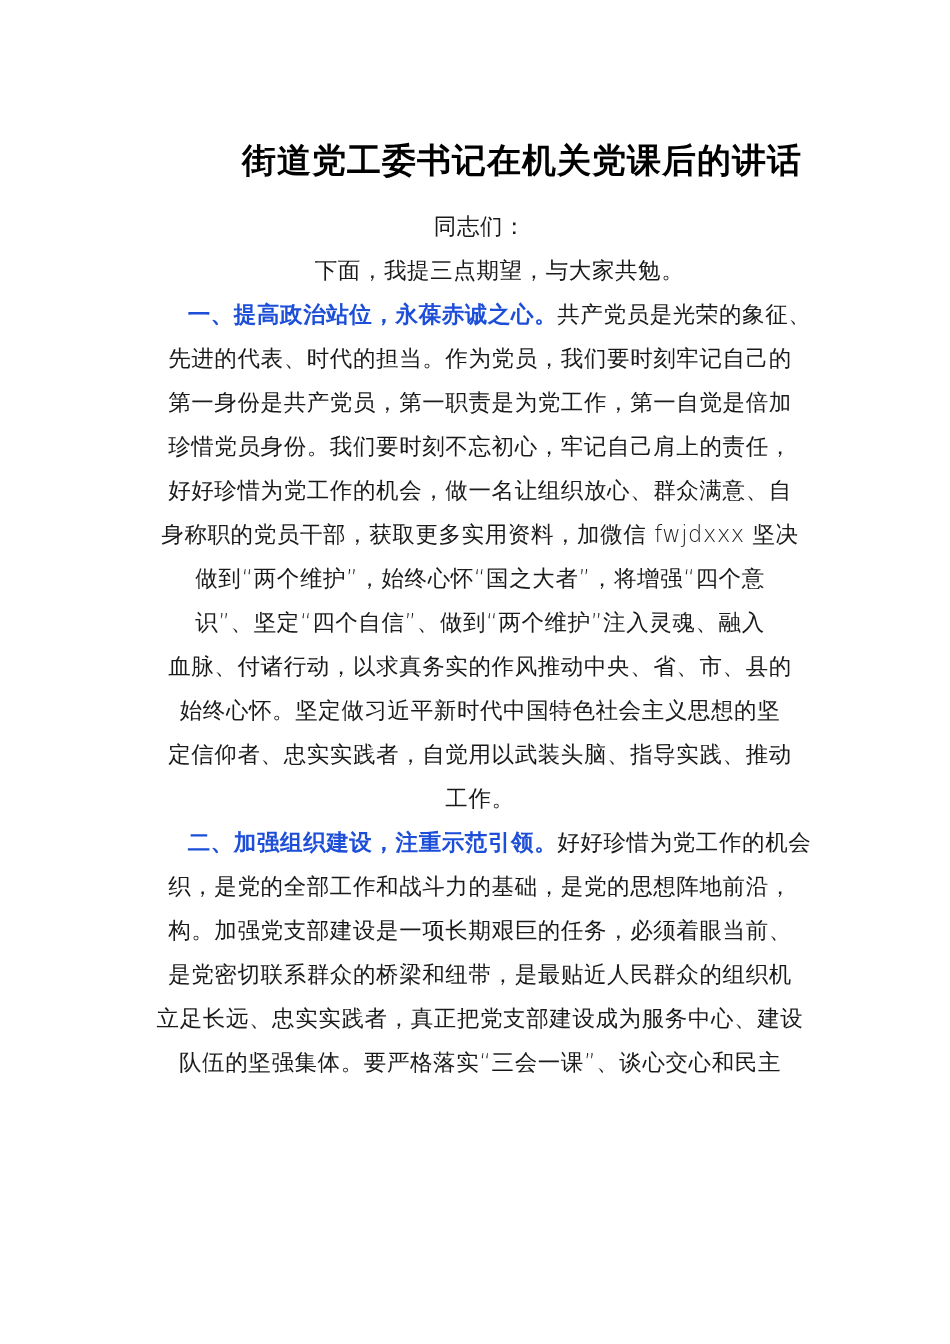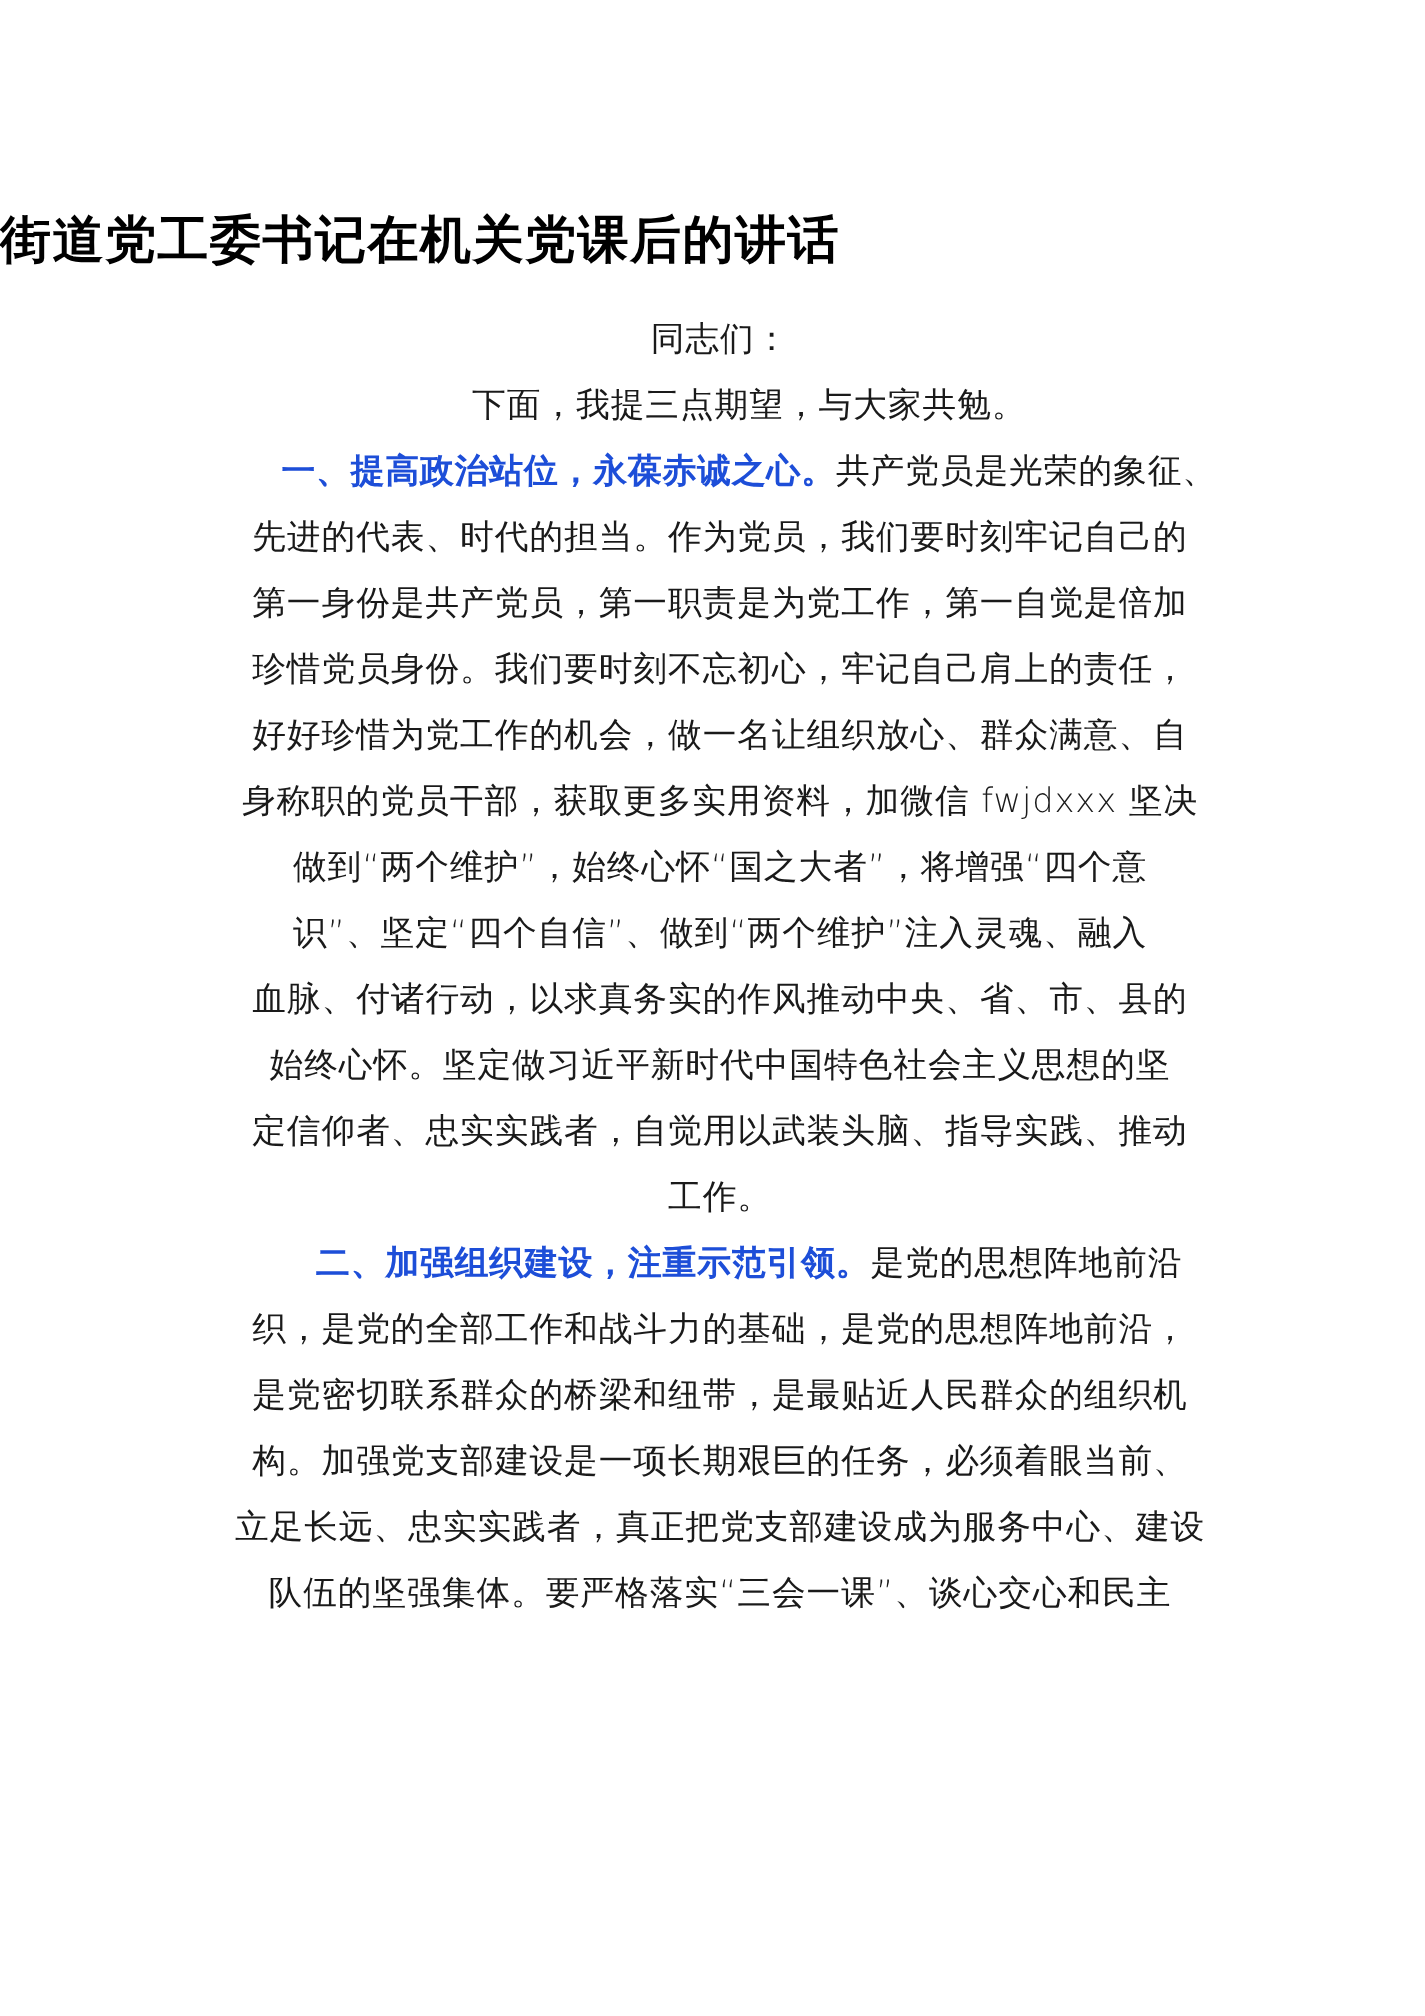--- a/index.html
+++ b/index.html
@@ -1,19 +1,19 @@
 <!DOCTYPE html>
 <html><head>
 <meta charset="utf-8">
 <style>
   html, body { margin: 0; padding: 0; background: #ffffff; }
   body { width: 950px; height: 1344px; position: relative; overflow: hidden;
          font-family: "DejaVu Serif", "Liberation Serif", serif; color: #111; }
   .page { position: absolute; left: 0; top: 0; width: 950px; height: 1344px; background: #fff; }
-  .title { position: absolute; top: 136px; left: 0; width: 802px; text-align: left;
+  .title { position: absolute; top: 136px; left: 0; width: 802px; text-align: right;
            font-size: 34px; font-weight: bold; letter-spacing: 1px; line-height: 48px;
            font-family: "DejaVu Serif", "Liberation Serif", serif; color: #000; }
   .body { position: absolute; left: 120px; top: 204px; width: 720px; }
   .line { height: 44px; line-height: 44px; font-size: 22.5px; white-space: nowrap;
           letter-spacing: 0.6px; font-family: "DejaVu Sans", "Liberation Sans", sans-serif;
           font-weight: 300; color: #1a1a1a; text-align: center; }
   .indent { padding-left: 39px; }
   .bold { font-weight: bold; color: #1d4ed8; }
 </style>
 </head>
@@ -35,21 +35,21 @@
       <div class="line">身称职的党员干部，获取更多实用资料，加微信 fwjdxxx 坚决</div>
       <div class="line">做到“两个维护”，始终心怀“国之大者”，将增强“四个意</div>
       <div class="line">识”、坚定“四个自信”、做到“两个维护”注入灵魂、融入</div>
       <div class="line">血脉、付诸行动，以求真务实的作风推动中央、省、市、县的</div>
       <div class="line">始终心怀。坚定做习近平新时代中国特色社会主义思想的坚</div>
       <div class="line">定信仰者、忠实实践者，自觉用以武装头脑、指导实践、推动</div>
       <div class="line">工作。</div>
     </div>
 
     <div>
-      <div class="line indent"><span class="bold">二、加强组织建设，注重示范引领。</span><span>是党的思想阵地前沿</span></div>
+      <div class="line indent"><span class="bold">二、加强组织建设，注重示范引领。</span><span>好好珍惜为党工作的机会</span></div>
       <div class="line">织，是党的全部工作和战斗力的基础，是党的思想阵地前沿，</div>
+      <div class="line">构。加强党支部建设是一项长期艰巨的任务，必须着眼当前、</div>
       <div class="line">是党密切联系群众的桥梁和纽带，是最贴近人民群众的组织机</div>
-      <div class="line">构。加强党支部建设是一项长期艰巨的任务，必须着眼当前、</div>
       <div class="line">立足长远、忠实实践者，真正把党支部建设成为服务中心、建设</div>
       <div class="line">队伍的坚强集体。要严格落实“三会一课”、谈心交心和民主</div>
     </div>
   </div>
 </div>
 
 </body></html>

